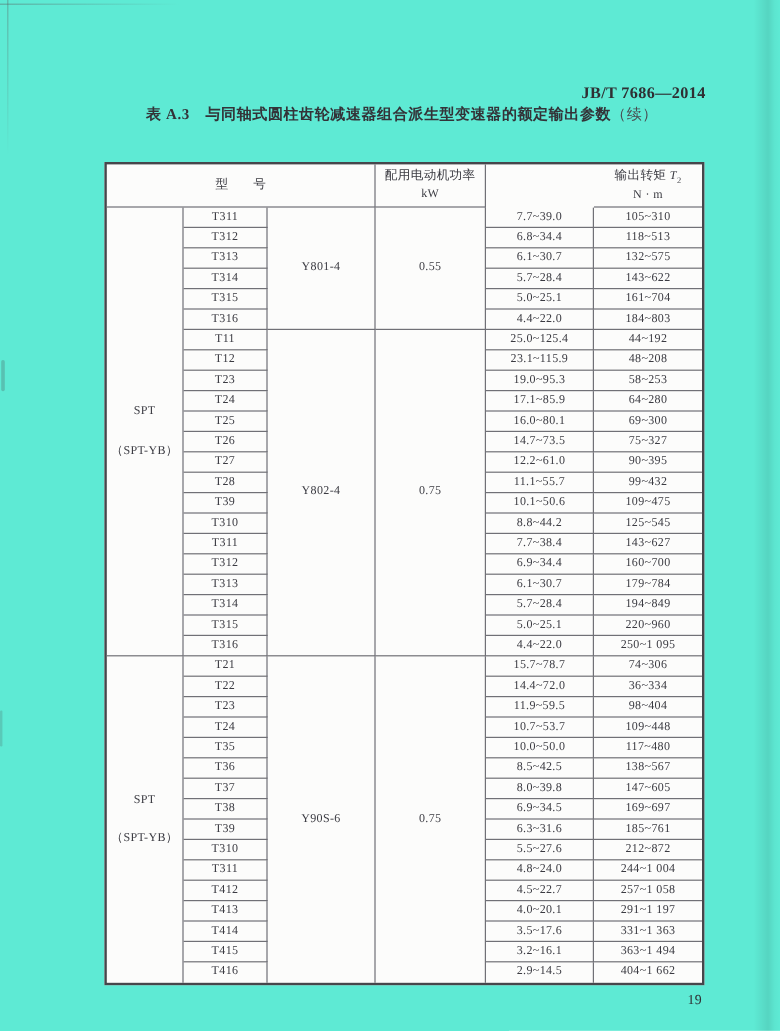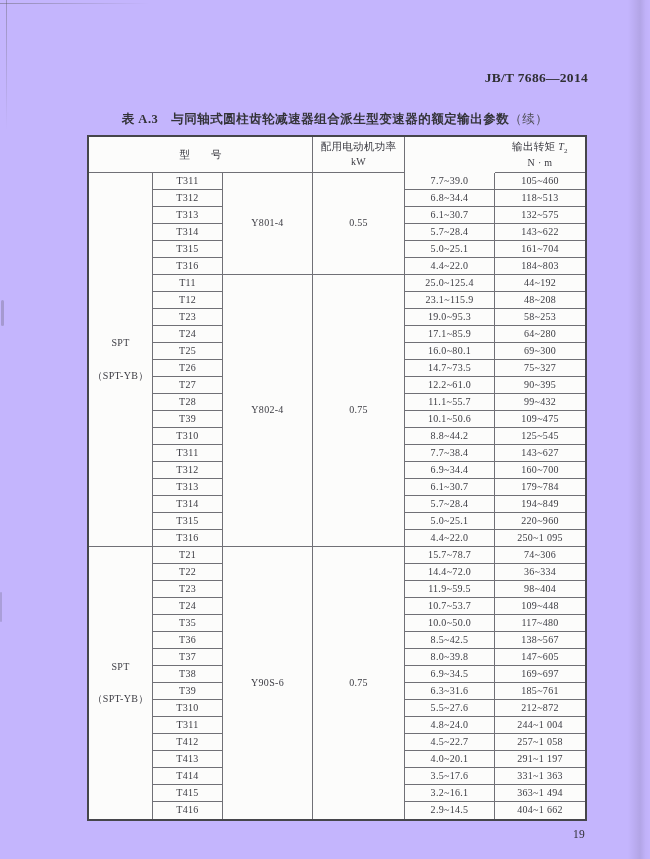--- a/index.html
+++ b/index.html
@@ -6,21 +6,21 @@
   body {
     width:650px; height:859px;
     background:#f7f7f5;
     font-family:"Liberation Serif","DejaVu Serif",serif;
     color:#3b3b40;
     position:relative;
     overflow:hidden;
   }
   .page {
     position:absolute; inset:0;
-    background:#c4b5fd;
+    background:#5eead4;
   }
   
   .edge-right {
     position:absolute; top:0; right:0; width:22px; height:100%;
     background:linear-gradient(to right, rgba(0,0,0,0) 0%, rgba(0,0,0,0.09) 55%, rgba(0,0,0,0.02) 80%, rgba(0,0,0,0) 100%);
   }
   .edge-top {
     position:absolute; top:3px; left:0; width:150px; height:1px;
     background:linear-gradient(to right, rgba(90,90,90,.45), rgba(90,90,90,0));
   }
@@ -30,21 +30,21 @@
   }
   .speck1 { position:absolute; left:1px; top:300px; width:3px; height:26px; background:rgba(70,70,75,.25); border-radius:2px; }
   .speck2 { position:absolute; left:0px; top:592px; width:2px; height:30px; background:rgba(70,70,75,.2); border-radius:2px; }
 
   .std-ref {
     position:absolute; top:70px; right:62px;
     font-size:13.5px; font-weight:bold; letter-spacing:.3px;
     color:#2f2f33;
   }
   .table-title {
-    position:absolute; top:111px; left:87px; width:496px;
+    position:absolute; top:87px; left:87px; width:496px;
     text-align:center; font-size:12.5px; font-weight:bold; color:#333338;
     letter-spacing:.5px; white-space:nowrap;
   }
   .table-title .suffix { font-weight:normal; color:#4a4a50; }
 
   .gtable {
     position:absolute; left:87px; top:135px;
     width:496px; box-sizing:content-box;
     border:2px solid #46464b;
     display:grid;
@@ -105,21 +105,21 @@
         <span>（SPT-YB）</span>
       </div>
       <div class="cell series-cell no-b" style="grid-area: 24 / 1 / 40;">
         <span>SPT</span>
         <span>（SPT-YB）</span>
       </div>
       <div class="cell " style="grid-area: 2 / 3 / 8;">Y801-4</div>
       <div class="cell num" style="grid-area: 2 / 4 / 8;">0.55</div>
       <div class="cell " style="grid-area: 2 / 2 / 3;">T311</div>
       <div class="cell num" style="grid-area: 2 / 5 / 3;">7.7~39.0</div>
-      <div class="cell num no-r" style="grid-area: 2 / 6 / 3;">105~460</div>
+      <div class="cell num no-r" style="grid-area: 2 / 6 / 3;">105~310</div>
       <div class="cell " style="grid-area: 3 / 2 / 4;">T312</div>
       <div class="cell num" style="grid-area: 3 / 5 / 4;">6.8~34.4</div>
       <div class="cell num no-r" style="grid-area: 3 / 6 / 4;">118~513</div>
       <div class="cell " style="grid-area: 4 / 2 / 5;">T313</div>
       <div class="cell num" style="grid-area: 4 / 5 / 5;">6.1~30.7</div>
       <div class="cell num no-r" style="grid-area: 4 / 6 / 5;">132~575</div>
       <div class="cell " style="grid-area: 5 / 2 / 6;">T314</div>
       <div class="cell num" style="grid-area: 5 / 5 / 6;">5.7~28.4</div>
       <div class="cell num no-r" style="grid-area: 5 / 6 / 6;">143~622</div>
       <div class="cell " style="grid-area: 6 / 2 / 7;">T315</div>

